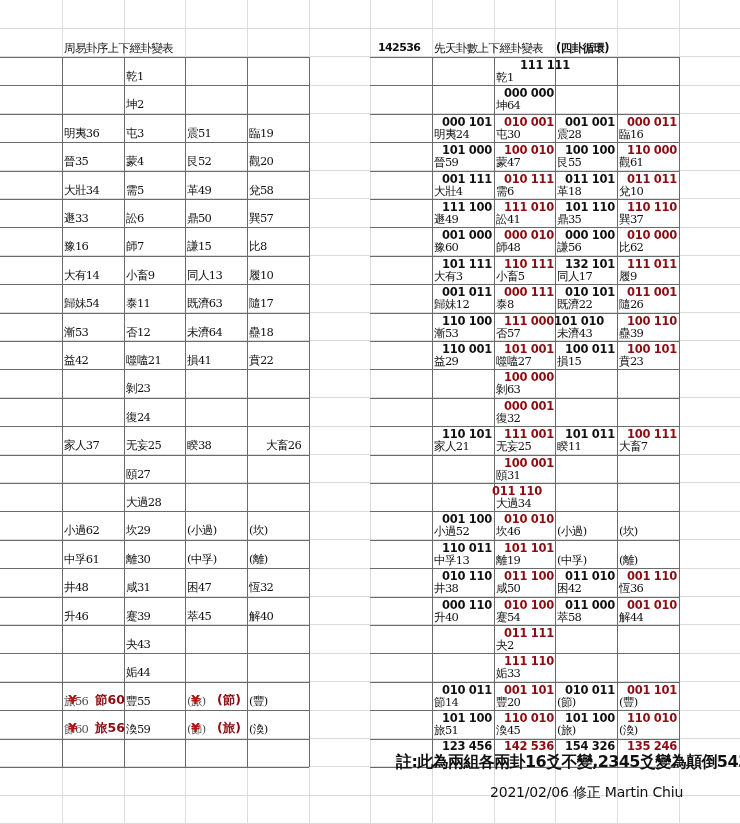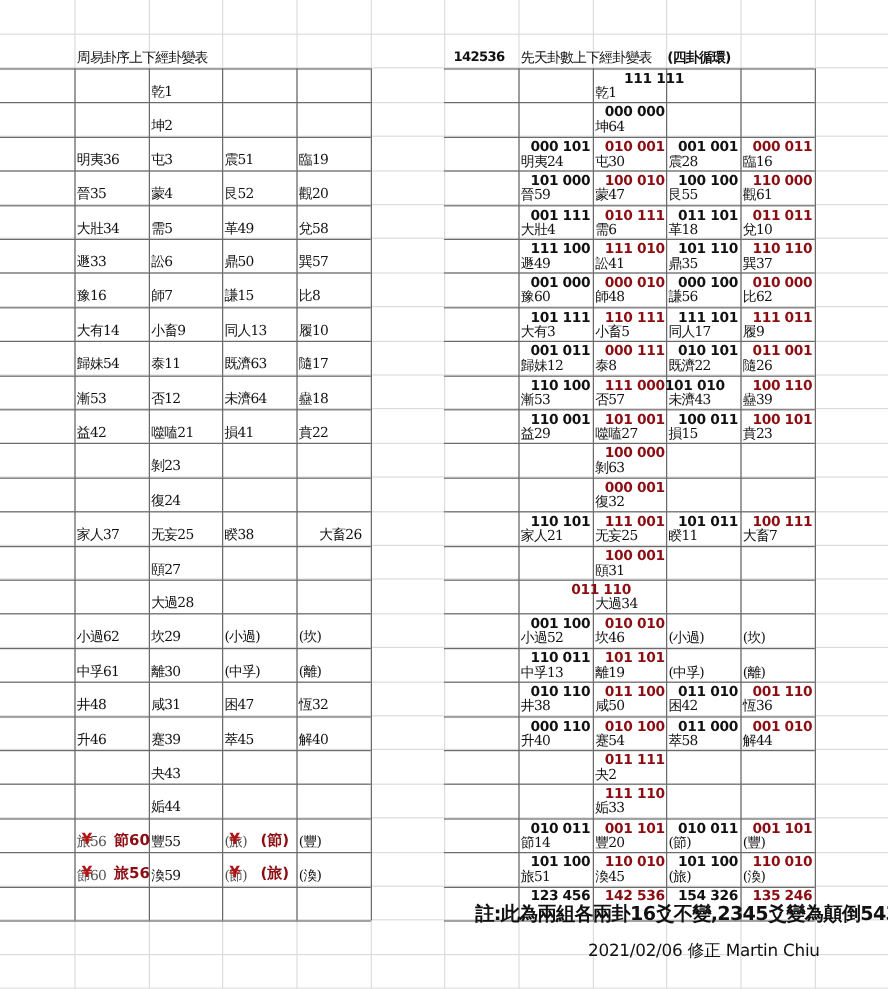--- a/index.html
+++ b/index.html
@@ -257,21 +257,21 @@
     <div class="code red" style="left:504px;top:229px;">000 010</div>
     <div class="txt" style="left:496px;top:241px;">師48</div>
     <div class="code blk" style="left:565px;top:229px;">000 100</div>
     <div class="txt" style="left:557px;top:241px;">謙56</div>
     <div class="code red" style="left:627px;top:229px;">010 000</div>
     <div class="txt" style="left:619px;top:241px;">比62</div>
     <div class="code blk" style="left:442px;top:258px;">101 111</div>
     <div class="txt" style="left:434px;top:270px;">大有3</div>
     <div class="code red" style="left:504px;top:258px;">110 111</div>
     <div class="txt" style="left:496px;top:270px;">小畜5</div>
-    <div class="code blk" style="left:565px;top:258px;">111 101</div>
+    <div class="code blk" style="left:565px;top:258px;">132 101</div>
     <div class="txt" style="left:557px;top:270px;">同人17</div>
     <div class="code red" style="left:627px;top:258px;">111 011</div>
     <div class="txt" style="left:619px;top:270px;">履9</div>
     <div class="code blk" style="left:442px;top:286px;">001 011</div>
     <div class="txt" style="left:434px;top:298px;">歸妹12</div>
     <div class="code red" style="left:504px;top:286px;">000 111</div>
     <div class="txt" style="left:496px;top:298px;">泰8</div>
     <div class="code blk" style="left:565px;top:286px;">010 101</div>
     <div class="txt" style="left:557px;top:298px;">既濟22</div>
     <div class="code red" style="left:627px;top:286px;">011 001</div>
@@ -299,21 +299,21 @@
     <div class="code blk" style="left:442px;top:428px;">110 101</div>
     <div class="txt" style="left:434px;top:440px;">家人21</div>
     <div class="code red" style="left:504px;top:428px;">111 001</div>
     <div class="txt" style="left:496px;top:440px;">无妄25</div>
     <div class="code blk" style="left:565px;top:428px;">101 011</div>
     <div class="txt" style="left:557px;top:440px;">睽11</div>
     <div class="code red" style="left:627px;top:428px;">100 111</div>
     <div class="txt" style="left:619px;top:440px;">大畜7</div>
     <div class="code red" style="left:504px;top:457px;">100 001</div>
     <div class="txt" style="left:496px;top:469px;">頤31</div>
-    <div class="code red" style="left:476px;top:485px;">011 110</div>
+    <div class="code red" style="left:492px;top:485px;">011 110</div>
     <div class="txt" style="left:496px;top:497px;">大過34</div>
     <div class="code blk" style="left:442px;top:513px;">001 100</div>
     <div class="txt" style="left:434px;top:525px;">小過52</div>
     <div class="code red" style="left:504px;top:513px;">010 010</div>
     <div class="txt" style="left:496px;top:525px;">坎46</div>
     <div class="txt" style="left:557px;top:525px;">(小過)</div>
     <div class="txt" style="left:619px;top:525px;">(坎)</div>
     <div class="code blk" style="left:442px;top:542px;">110 011</div>
     <div class="txt" style="left:434px;top:554px;">中孚13</div>
     <div class="code red" style="left:504px;top:542px;">101 101</div>

